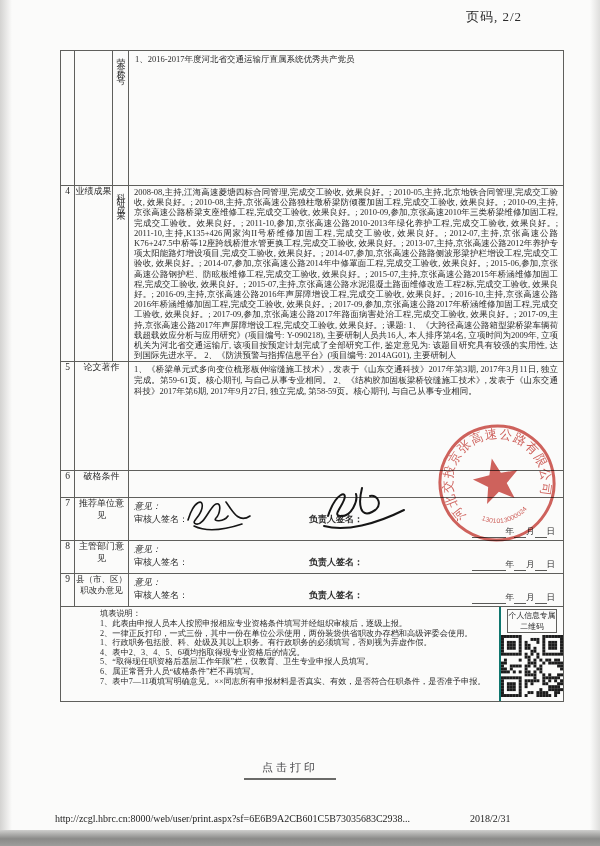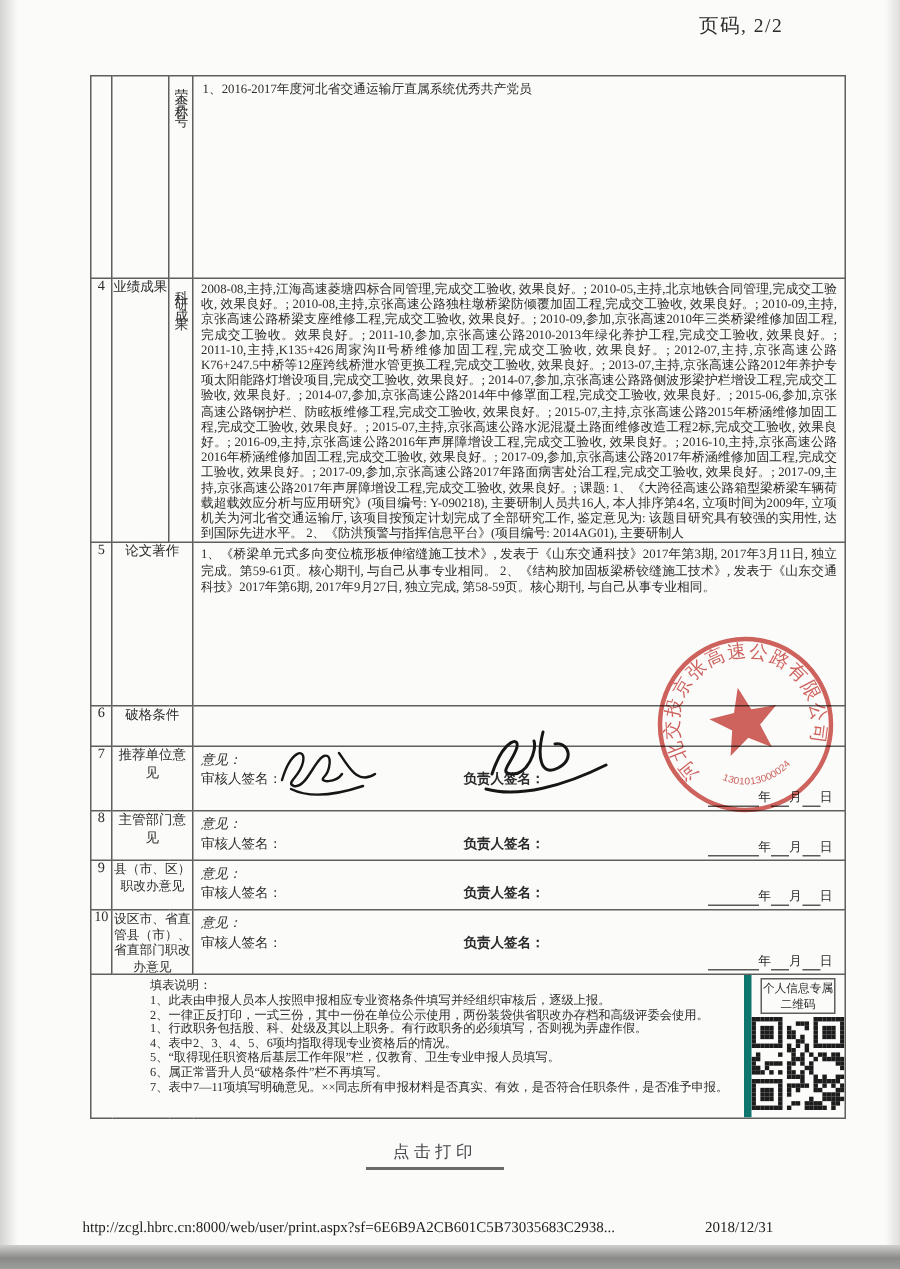--- a/index.html
+++ b/index.html
@@ -42,21 +42,21 @@
   .u{display:inline-block;border-bottom:1px solid #5a5a58;height:8px;vertical-align:bottom;}
   .u-long{width:34px;} .u-short{width:12px;}
   tr.h135{height:135px;} tr.h168{height:168px;} tr.h109{height:109px;} tr.h27{height:27px;}
   tr.h43{height:43px;} tr.h33{height:33px;} tr.h35{height:35px;} tr.h80{height:80px;}
   td.small-label{font-size:8.5px;line-height:10.5px;}
 
   
   .notes-wrap{display:flex;height:100%;}
   .notes{width:403px;font-size:8.2px;line-height:9.6px;padding:2px 4px;box-sizing:border-box;margin-left:35px;}
   .notes div{white-space:normal;}
-  .qr-box{flex:1;border-left:5px solid #0f766e;text-align:center;padding-top:1px;}
+  .qr-box{flex:1;border-left:2px solid #0f766e;text-align:center;padding-top:1px;}
   .qr-label{border:1px solid #5f5f5c;margin:1px 6px 2px 6px;font-size:7.8px;line-height:11px;}
 
   
   .print-btn{position:absolute;left:230px;top:760px;width:120px;text-align:center;cursor:pointer;z-index:5;}
   .print-btn .txt{font-size:11px;color:#47474a;letter-spacing:3px;font-family:"Liberation Sans","DejaVu Sans",sans-serif;}
   .print-btn .line{margin:3px auto 0 auto;width:92px;border-bottom:2px solid #6a6a68;}
 
   
   .footer-url{position:absolute;left:55px;top:813px;font-size:10px;color:#1e1e1e;}
   .footer-date{position:absolute;left:470px;top:813px;font-size:10px;color:#1e1e1e;}
@@ -145,30 +145,20 @@
     <td class="c-num">9</td>
     <td class="c-label small-label" colspan="2">县（市、区）职改办意见</td>
     <td class="op-cell">
       <span class="op-opinion">意见：</span>
       <span class="op-reviewer">审核人签名：</span>
       <span class="op-leader">负责人签名：</span>
       <span class="op-date"><span class="u u-long"></span><span>年</span><span class="u u-short"></span><span>月</span><span class="u u-short"></span><span>日</span></span>
     </td>
   </tr>
 
-  <tr class="h43">
-    <td class="c-num">10</td>
-    <td class="c-label small-label" colspan="2">设区市、省直管县（市）、省直部门职改办意见</td>
-    <td class="op-cell">
-      <span class="op-opinion">意见：</span>
-      <span class="op-reviewer">审核人签名：</span>
-      <span class="op-leader">负责人签名：</span>
-      <span class="op-date"><span class="u u-long"></span><span>年</span><span class="u u-short"></span><span>月</span><span class="u u-short"></span><span>日</span></span>
-    </td>
-  </tr>
 
 
   <tr class="h80">
     <td colspan="4">
       <div class="notes-wrap">
         <div class="notes">
           <div>填表说明：</div>
           <div>1、此表由申报人员本人按照申报相应专业资格条件填写并经组织审核后，逐级上报。</div>
           <div>2、一律正反打印，一式三份，其中一份在单位公示使用，两份装袋供省职改办存档和高级评委会使用。</div>
           <div>1、行政职务包括股、科、处级及其以上职务。有行政职务的必须填写，否则视为弄虚作假。</div>
@@ -429,17 +419,17 @@
 <svg class="sig sig2" width="92" height="54" viewBox="0 0 92 54">
   <path d="M10,34 C18,10 30,8 26,18 C22,28 14,34 24,34 C34,34 40,18 38,12 M44,6 C40,22 42,36 54,30 C66,24 60,12 52,14 M6,44 C28,50 58,42 86,28" fill="none" stroke="#161616" stroke-width="2" stroke-linecap="round"></path>
 </svg>
 
 <div class="print-btn">
   <div class="txt">点击打印</div>
   <div class="line"></div>
 </div>
 
 <span class="footer-url">http://zcgl.hbrc.cn:8000/web/user/print.aspx?sf=6E6B9A2CB601C5B73035683C2938...</span>
-<span class="footer-date">2018/12/31</span>
+<span class="footer-date">2018/2/31</span>
 
 <div class="scan-left"></div>
 <div class="scan-right"></div>
 <div class="scan-bottom"></div>
 
 </body></html>

